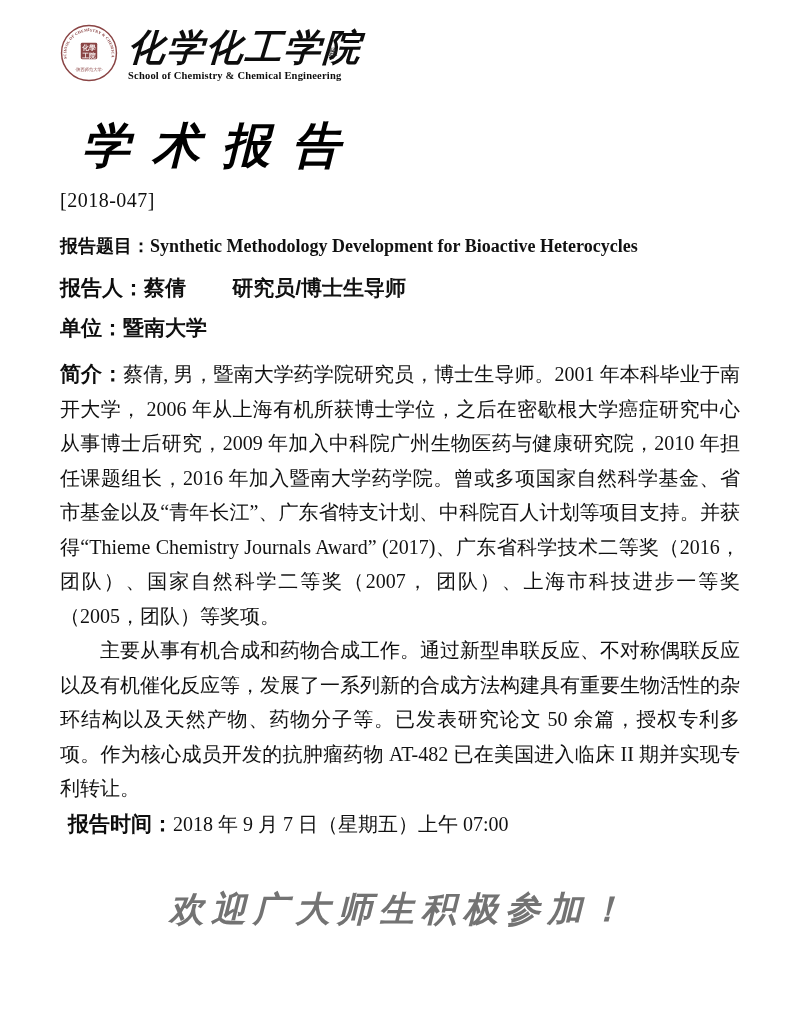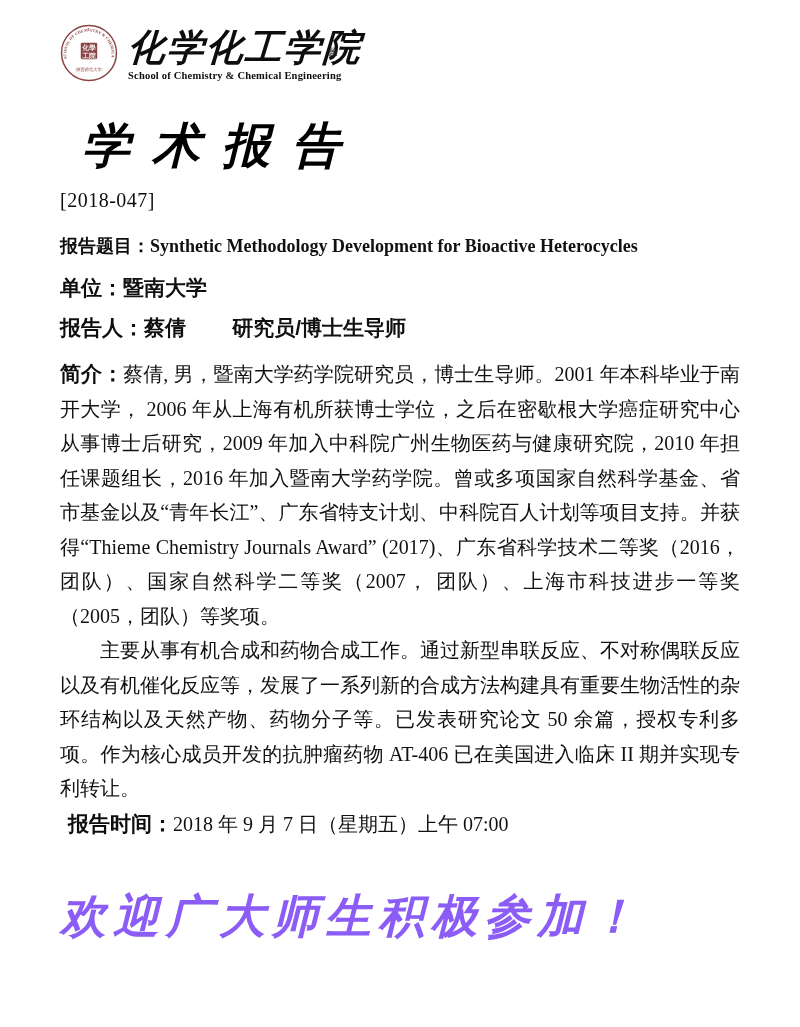--- a/index.html
+++ b/index.html
@@ -65,23 +65,23 @@
   }
   .bio-para { margin-top:9px; }
   .para .lbl { font-size:21px; }
   .indent { text-indent:2em; }
 
   .info-field { margin:0; font-size:20px; line-height:35px; }
   .info-field .lbl { font-size:21px;margin-left:8px; }
 
   
   .welcome {
-    margin:44px 0 0 0; text-align:left;
+    margin:44px 0 0 0; text-align:center;
     font-family:"DejaVu Serif",serif; font-weight:bold; font-style:italic;
-    font-size:46px; letter-spacing:7px; color:#8b5cf6;
+    font-size:35px; letter-spacing:7px; color:#737373;
   }
 </style>
 </head>
 <body>
 
 <div class="page">
 
   <div class="header">
     <svg class="seal" width="58" height="58" viewBox="0 0 60 60" xmlns="http://www.w3.org/2000/svg">
       <defs>
@@ -106,32 +106,32 @@
   </div>
 
   <h1 class="title-main">学术报告</h1>
   <div class="title-number">[2018-047]</div>
 
   <p class="title-field">
     <span class="lbl">报告题目：</span><span class="val">Synthetic Methodology Development for Bioactive Heterocycles</span>
   </p>
 
   <p class="strong-field">
-    <span class="lbl">单位：</span><span>暨南大学</span>
+    <span class="lbl">报告人：</span><span>蔡倩</span><span class="gap"></span><span>研究员/博士生导师</span>
   </p>
 
   <p class="strong-field">
-    <span class="lbl">报告人：</span><span>蔡倩</span><span class="gap"></span><span>研究员/博士生导师</span>
+    <span class="lbl">单位：</span><span>暨南大学</span>
   </p>
 
   <p class="para bio-para">
     <span class="lbl">简介：</span><span>蔡倩, 男，暨南大学药学院研究员，博士生导师。2001 年本科毕业于南开大学， 2006 年从上海有机所获博士学位，之后在密歇根大学癌症研究中心从事博士后研究，2009 年加入中科院广州生物医药与健康研究院，2010 年担任课题组长，2016 年加入暨南大学药学院。曾或多项国家自然科学基金、省市基金以及“青年长江”、广东省特支计划、中科院百人计划等项目支持。并获得“Thieme Chemistry Journals Award” (2017)、广东省科学技术二等奖（2016，团队）、国家自然科学二等奖（2007， 团队）、上海市科技进步一等奖（2005，团队）等奖项。</span>
   </p>
 
-  <p class="para indent">主要从事有机合成和药物合成工作。通过新型串联反应、不对称偶联反应以及有机催化反应等，发展了一系列新的合成方法构建具有重要生物活性的杂环结构以及天然产物、药物分子等。已发表研究论文 50 余篇，授权专利多项。作为核心成员开发的抗肿瘤药物 AT-406 已在美国进入临床 II 期并实现专利转让。</p>
+  <p class="para indent">主要从事有机合成和药物合成工作。通过新型串联反应、不对称偶联反应以及有机催化反应等，发展了一系列新的合成方法构建具有重要生物活性的杂环结构以及天然产物、药物分子等。已发表研究论文 50 余篇，授权专利多项。作为核心成员开发的抗肿瘤药物 AT-482 已在美国进入临床 II 期并实现专利转让。</p>
 
   <p class="info-field">
     <span class="lbl">报告时间：</span><span>2018 年 9 月 7 日（星期五）上午 07:00</span>
   </p>
 
 
   <p class="welcome">欢迎广大师生积极参加！</p>
 
 </div>
 

